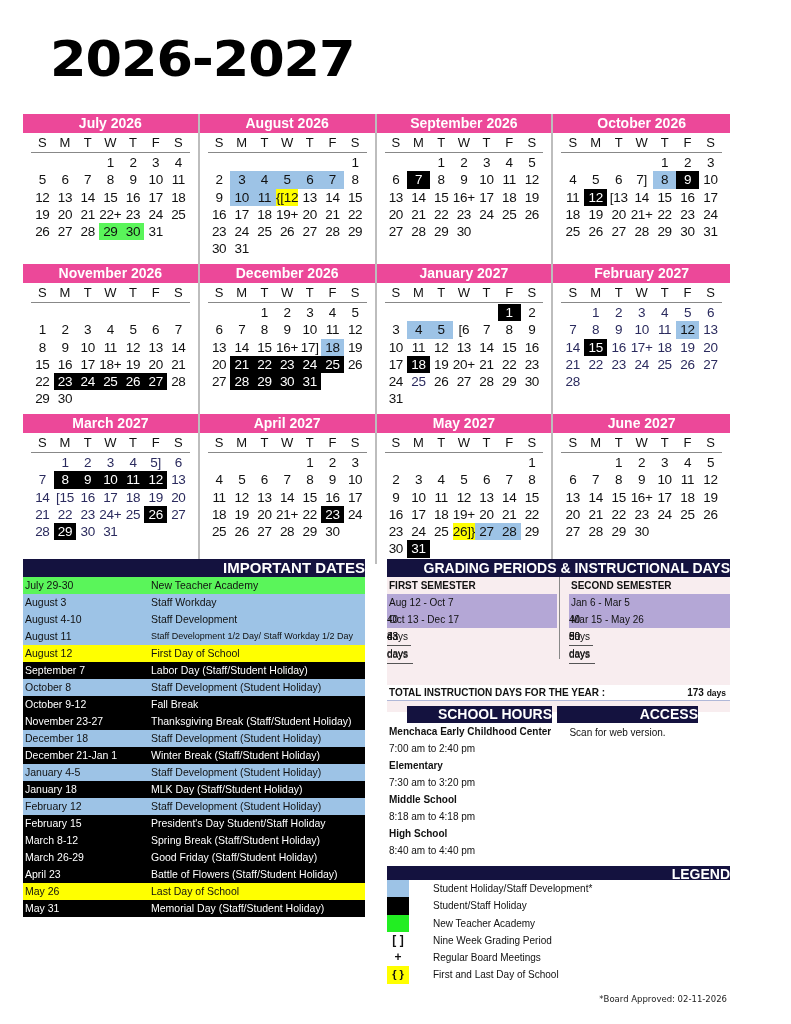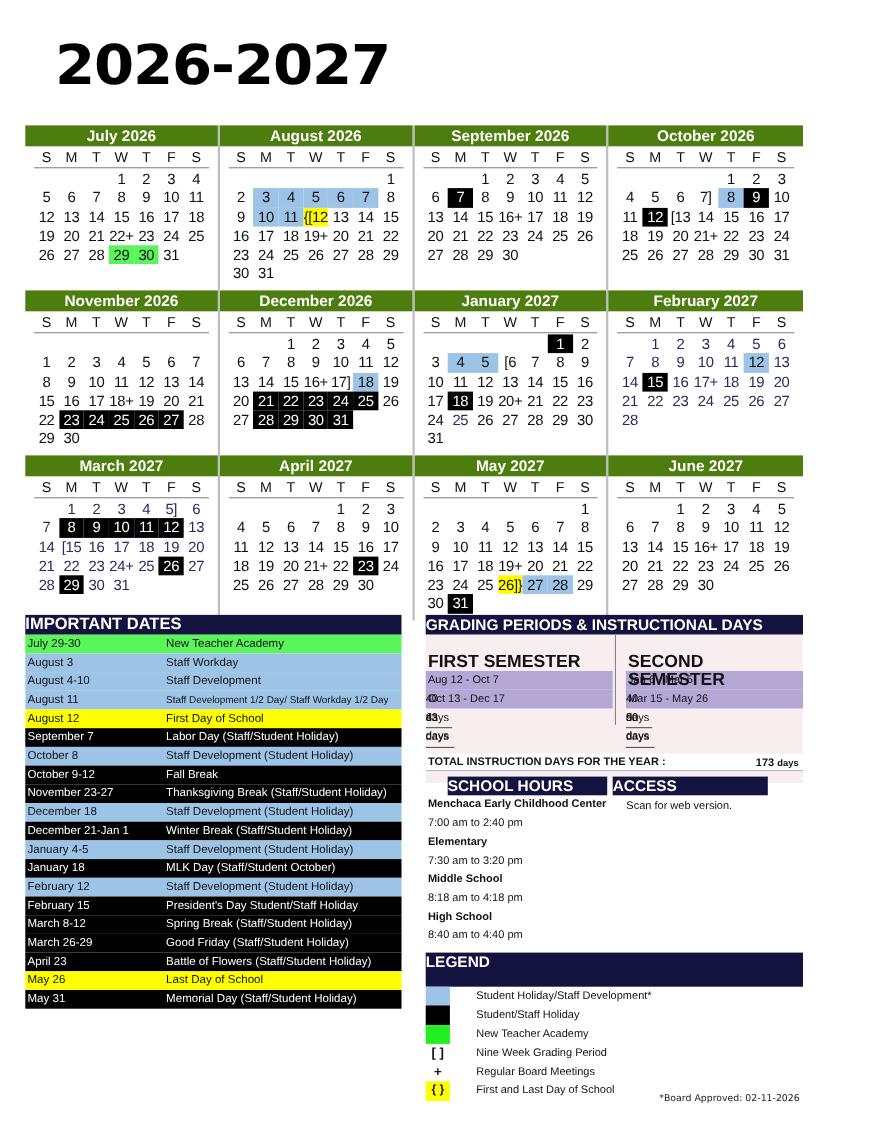--- a/index.html
+++ b/index.html
@@ -4,68 +4,68 @@
 <style>
   * { box-sizing: border-box; margin: 0; padding: 0; }
   body { width: 791px; height: 1024px; background: #fff; font-family: "Liberation Sans", sans-serif; color: #111; position: relative; overflow: hidden; }
   .header { position: absolute; left: 0; top: 0; width: 791px; height: 110px; }
   .year { position: absolute; left: 50px; top: 30px; font-family: "DejaVu Sans", sans-serif; font-weight: 900; font-size: 50px; letter-spacing: -1px; color: #000; transform: scaleX(1.05); transform-origin: left; }
   .title { position: absolute; left: 383px; top: 28px; width: 320px; text-align: center; font-family: "DejaVu Sans", sans-serif; font-size: 25px; line-height: 28px; font-weight: 400; color: #111; letter-spacing: -0.3px; }
   .cal-grid { position: absolute; left: 23px; top: 114px; width: 707px; }
   .cal-row { display: flex; height: 150px; }
   .month { width: 176.75px; position: relative; border-right: 2px solid #bdbdbd; padding: 0 0; }
   .month:last-child { border-right: none; }
-  .mhead { height: 19px; background: #4d7c0f; color: #fff; font-weight: bold; font-size: 14px; text-align: center; line-height: 19px; }
+  .mhead { height: 19px; background: #ec4899; color: #fff; font-weight: bold; font-size: 14px; text-align: center; line-height: 19px; }
   .dows { display: flex; margin: 2px 8px 0 8px; border-bottom: 1px solid #888; height: 18px; }
   .dows span, .week span { flex: 1; text-align: center; }
   .dows span { font-size: 13px; line-height: 16px; color: #111; }
   .weeks { margin: 1px 8px 0 8px; }
   .week { display: flex; height: 17.3px; }
   .week span { font-size: 13.5px; line-height: 17px; color: #111; white-space: nowrap; letter-spacing: -0.3px; }
   .d-blue { background: #9dc3e6; }
   .d-black { background: #000; color: #fff !important; }
   .d-green { background: #5af55a; }
   .d-yellow { background: #ffff00; }
   .d-navy { color: #2b2b5e !important; }
   .bottom { position: absolute; top: 559px; left: 23px; width: 707px; }
   .imp { position: absolute; left: 0; top: 0; width: 342px; }
-  .bar { background: #14123f; color: #fff; font-weight: bold; text-align: left; font-size: 15px; line-height: 18px; height: 18px; }
+  .bar { background: #14123f; color: #fff; font-weight: bold; text-align: right; font-size: 15px; line-height: 18px; height: 18px; }
   .imp-row { display: flex; height: 17px; font-size: 10.5px; line-height: 17px; }
   .imp-row .c1 { width: 128px; padding-left: 2px; }
   .imp-row .c2 { flex: 1; }
   .r-green { background: #5af55a; }
   .r-blue { background: #9dc3e6; }
   .r-yellow { background: #ffff00; }
   .r-black { background: #000; color: #fff; }
   .grade { position: absolute; left: 364px; top: 0; width: 343px; }
   .grade .bar { font-size: 14px; }
   .gbody { background: #f8edef; height: 135px; position: relative; font-size: 10px; }
   .sem { position: absolute; top: 0; width: 170px; }
   .sem.s1 { left: 0; }
   .sem.s2 { left: 182px; width: 161px; }
   .divider { position: absolute; left: 172px; top: 0; width: 1px; height: 82px; background: #888; }
-  .semhead { font-weight: bold; height: 17px; line-height: 17px; padding-left: 2px; font-size: 16px; margin-top: 16px; }
+  .semhead { font-weight: bold; height: 17px; line-height: 17px; padding-left: 2px; font-size: 10px; }
   .gp { display: flex; height: 17px; line-height: 17px; background: #b4a7d6; flex-direction: column; }
   .gp.plain { background: transparent; }
   .gp .rng { flex: 1; padding-left: 2px; }
   .gp .n { width: 24px; text-align: left; }
   .gp .u { width: 26px; }
   .gp.ul .n, .gp.ul .u { border-bottom: 1px solid #555; }
   .total { position: absolute; left: 0; top: 108px; width: 343px; height: 16px; background: #fff; font-weight: bold; font-size: 10px; line-height: 16px; border-bottom: 1px solid #b0b8d8; padding-left: 2px; }
   .total .tv { position: absolute; right: 4px; top: 0; }
   .total .tv small { font-size: 8.5px; }
   .hours { position: absolute; left: 364px; top: 147px; width: 165px; }
   .access { position: absolute; left: 514px; top: 147px; width: 161px; }
   .hours .bar, .access .bar { font-size: 14px; height: 17px; line-height: 17px; margin-left: 20px; }
   .hlist { font-size: 10px; }
   .hlist div { height: 17px; line-height: 17px; padding-left: 2px; }
   .hlist .b { font-weight: bold; }
   .access .txt { font-size: 10px; text-align: center; line-height: 17px; padding-top: 1px; }
   .legend { position: absolute; left: 364px; top: 307px; width: 343px; }
-  .legend .bar { font-size: 14px; height: 31px; line-height: 17px; }
+  .legend .bar { font-size: 14px; height: 14px; line-height: 17px; }
   .lrow { display: flex; height: 17.3px; font-size: 10px; line-height: 17px; }
   .lsw { width: 22px; text-align: center; font-weight: bold; font-size: 12px; }
   .lsw.blue { background: #9dc3e6; }
   .lsw.black { background: #000; }
   .lsw.green { background: #22ee22; }
   .lsw.yellow { background: #ffff00; font-size: 11px; }
   .ltxt { padding-left: 24px; }
   .approved { position: absolute; right: 64px; bottom: 20px; font-size: 8.5px; color: #222; font-family: "DejaVu Sans", sans-serif; }
 </style>
 </head>
@@ -875,21 +875,21 @@
         <div class="imp-row r-black">
           <span class="c1">December 21-Jan 1</span>
           <span class="c2">Winter Break (Staff/Student Holiday)</span>
         </div>
         <div class="imp-row r-blue">
           <span class="c1">January 4-5</span>
           <span class="c2">Staff Development (Student Holiday)</span>
         </div>
         <div class="imp-row r-black">
           <span class="c1">January 18</span>
-          <span class="c2">MLK Day (Staff/Student October)</span>
+          <span class="c2">MLK Day (Staff/Student Holiday)</span>
         </div>
         <div class="imp-row r-blue">
           <span class="c1">February 12</span>
           <span class="c2">Staff Development (Student Holiday)</span>
         </div>
         <div class="imp-row r-black">
           <span class="c1">February 15</span>
           <span class="c2">President's Day Student/Staff Holiday</span>
         </div>
         <div class="imp-row r-black">

